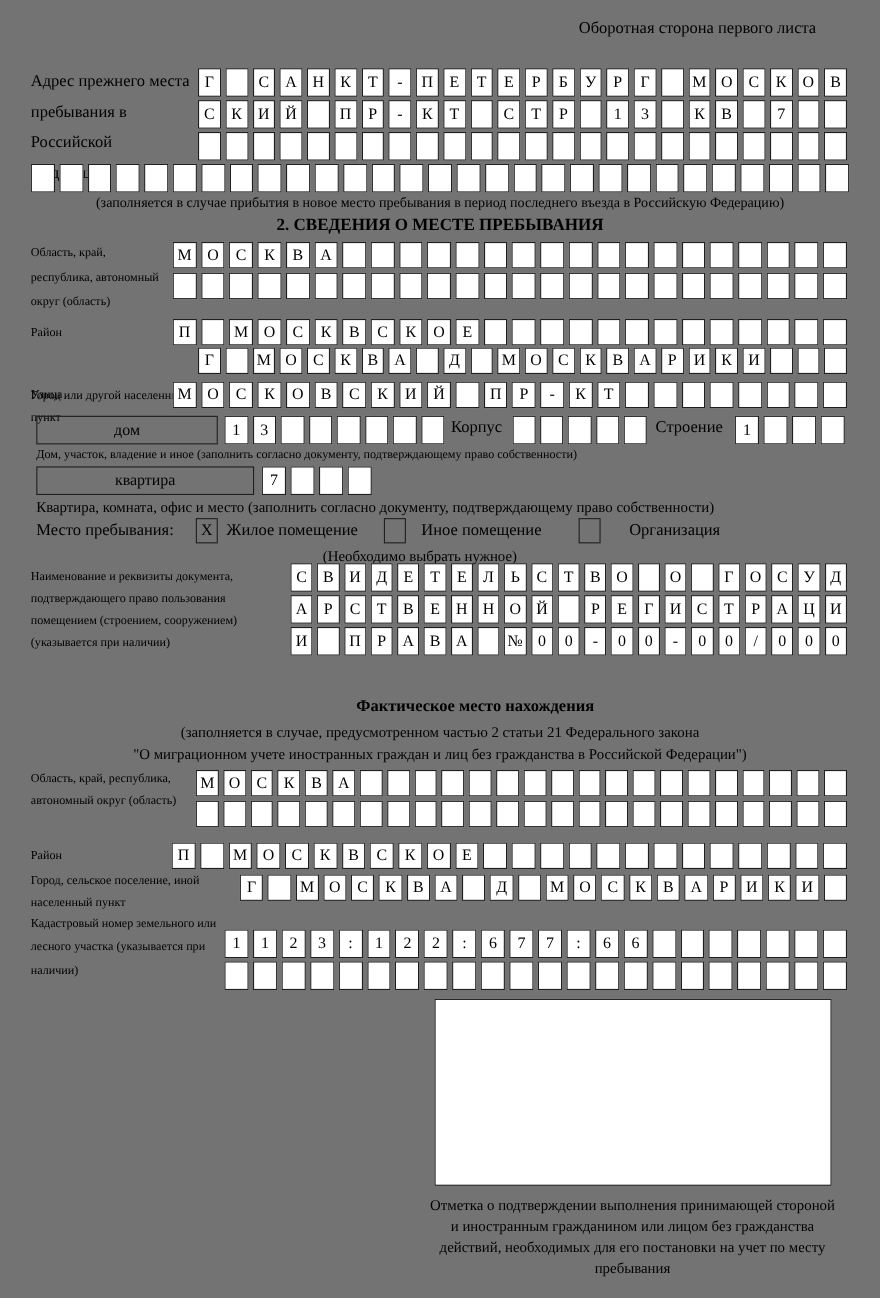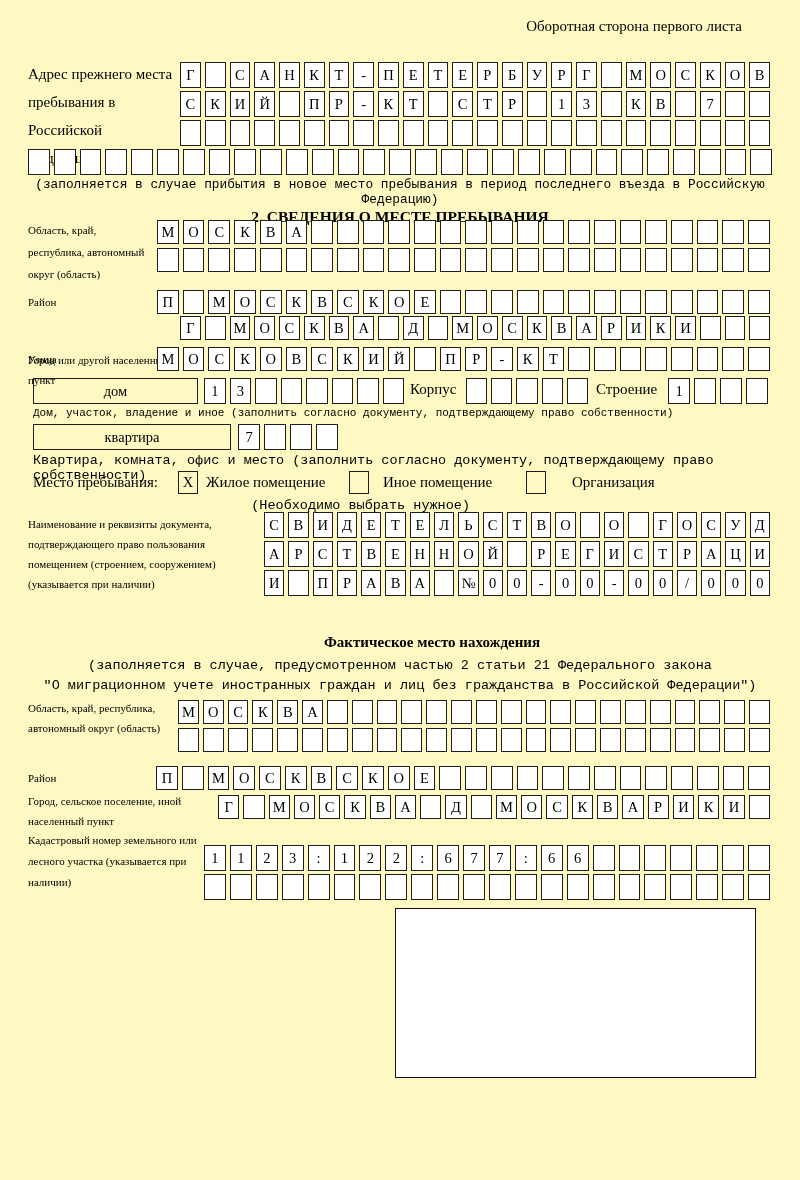--- a/index.html
+++ b/index.html
@@ -1,22 +1,22 @@
 <!DOCTYPE html>
 <html><head>
 <meta charset="utf-8">
 <style>
   html,body { margin:0; padding:0; background:#ffffff; }
   body { font-family:"Liberation Serif", serif; color:#000; }
-  .page { position:relative; width:800px; height:1180px; background:#fef9c3; overflow:hidden; }
+  .page { position:relative; width:800px; height:1180px; background:#737373; overflow:hidden; }
 
   .hdr-note { position:absolute; top:18px; right:58px; font-size:15px; }
 
   .lbl { position:absolute; font-size:11px; line-height:21px; }
-  .cap { position:absolute; font-size:12.8px;font-family:Liberation Mono, monospace; }
+  .cap { position:absolute; font-size:12.8px; }
   .cap-center { left:0; width:100%; text-align:center; }
   .h-bold { position:absolute; left:0; width:100%; text-align:center; font-weight:bold; font-size:15.5px; }
 
   .cellrow { position:absolute; display:flex; gap:4px; height:24px; }
   .h26 { height:26px; }
   .cell { flex:1 1 0; border:1.6px solid #1f1f1f; box-sizing:border-box;
           display:flex; align-items:center; justify-content:center;
           font-size:14.5px; background:#fff; overflow:hidden; }
 
   .wide-box { position:absolute; border:1.6px solid #1f1f1f; box-sizing:border-box;
@@ -145,21 +145,21 @@
       <div class="cell"></div>
       <div class="cell"></div>
       <div class="cell"></div>
       <div class="cell"></div>
       <div class="cell"></div>
       <div class="cell"></div>
       <div class="cell"></div>
     </div>
   <div class="cap cap-center" style="top:177px;">(заполняется в случае прибытия в новое место пребывания в период последнего въезда в Российскую Федерацию)</div>
 
-  <div class="h-bold" style="top:208px;">2. СВЕДЕНИЯ О МЕСТЕ ПРЕБЫВАНИЯ</div>
+  <div class="h-bold" style="top:196px;">2. СВЕДЕНИЯ О МЕСТЕ ПРЕБЫВАНИЯ</div>
 
   <div class="lbl" style="left:28px; top:219px; width:120px; line-height:22px;">Область, край, республика, автономный округ (область)</div>
   <div class="cellrow" style="left:157px; top:220px; width:613px;">
       <div class="cell">М</div>
       <div class="cell">О</div>
       <div class="cell">С</div>
       <div class="cell">К</div>
       <div class="cell">В</div>
       <div class="cell">А</div>
       <div class="cell"></div>
@@ -565,14 +565,15 @@
       <div class="cell"></div>
       <div class="cell"></div>
       <div class="cell"></div>
       <div class="cell"></div>
       <div class="cell"></div>
       <div class="cell"></div>
       <div class="cell"></div>
     </div>
 
   <div class="stamp-box"></div>
+  <div class="stamp-note">Отметка о подтверждении выполнения принимающей стороной и иностранным гражданином или лицом без гражданства действий, необходимых для его постановки на учет по месту пребывания</div>
 
 </div>
 
 </body></html>

